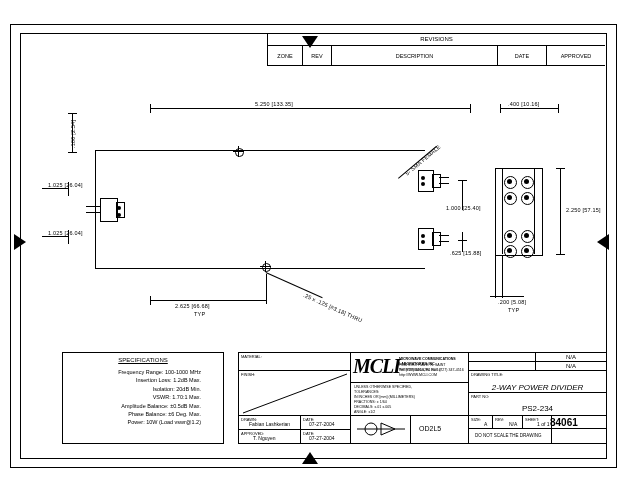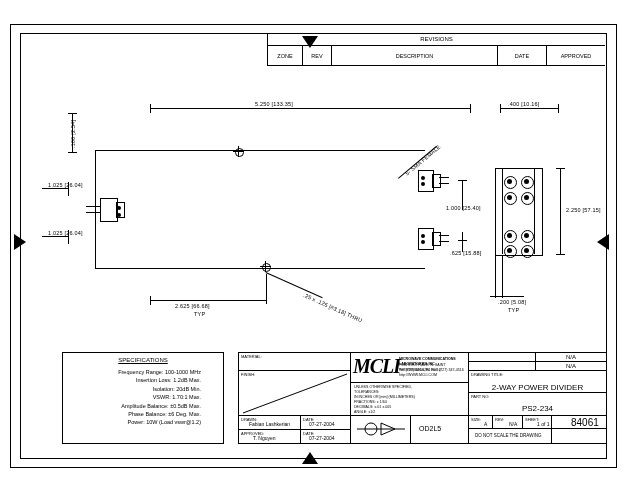--- a/index.html
+++ b/index.html
@@ -256,21 +256,21 @@
     <div class="cell bb" style="left:297px;top:0;width:70px;height:9px;">
       <span class="val">N/A</span>
     </div>
     <div class="cell bb br" style="left:230px;top:9px;width:67px;height:9px;"></div>
     <div class="cell bb" style="left:297px;top:9px;width:70px;height:9px;">
       <span class="val">N/A</span>
     </div>
 
     <div class="cell bb" style="left:230px;top:18px;width:137px;height:22px;">
       <span class="lbl">DRAWING TITLE:</span>
-      <span style="position:absolute;left:50%;top:12px;transform:translateX(-50%);font-size:8px;white-space:nowrap;">2-WAY POWER DIVIDER</span>
+      <span style="position:absolute;left:50%;top:12px;transform:translateX(-50%);font-size:8px;white-space:nowrap;font-style:italic;">2-WAY POWER DIVIDER</span>
     </div>
 
     <div class="cell bb" style="left:230px;top:40px;width:137px;height:23px;">
       <span class="lbl">PART NO:</span>
       <span style="position:absolute;left:50%;top:11px;transform:translateX(-50%);font-size:8px;white-space:nowrap;">PS2-234</span>
     </div>
 
     <div class="cell bb br" style="left:230px;top:63px;width:24px;height:13px;">
       <span class="lbl">SIZE:</span>
       <span style="position:absolute;left:15px;top:5px;font-size:5px;">A</span>
@@ -282,16 +282,16 @@
     <div class="cell bb br" style="left:284px;top:63px;width:29px;height:13px;">
       <span class="lbl">SHEET:</span>
       <span style="position:absolute;left:14px;top:5px;font-size:5px;">1 of 1</span>
     </div>
     <div class="cell bb" style="left:313px;top:63px;width:54px;height:13px;"></div>
 
     <div class="cell br" style="left:230px;top:76px;width:83px;height:14px;">
       <span style="position:absolute;left:6px;top:4px;font-size:4.5px;">DO NOT SCALE THE DRAWING</span>
     </div>
     <div class="cell" style="left:313px;top:76px;width:54px;height:14px;"></div>
-    <span style="position:absolute;left:332px;top:64px;font-size:10px;font-weight:normal;">84061</span>
+    <span style="position:absolute;left:311px;top:64px;font-size:10px;font-weight:bold;">84061</span>
   </div>
 
 </div>
 
 </body></html>

